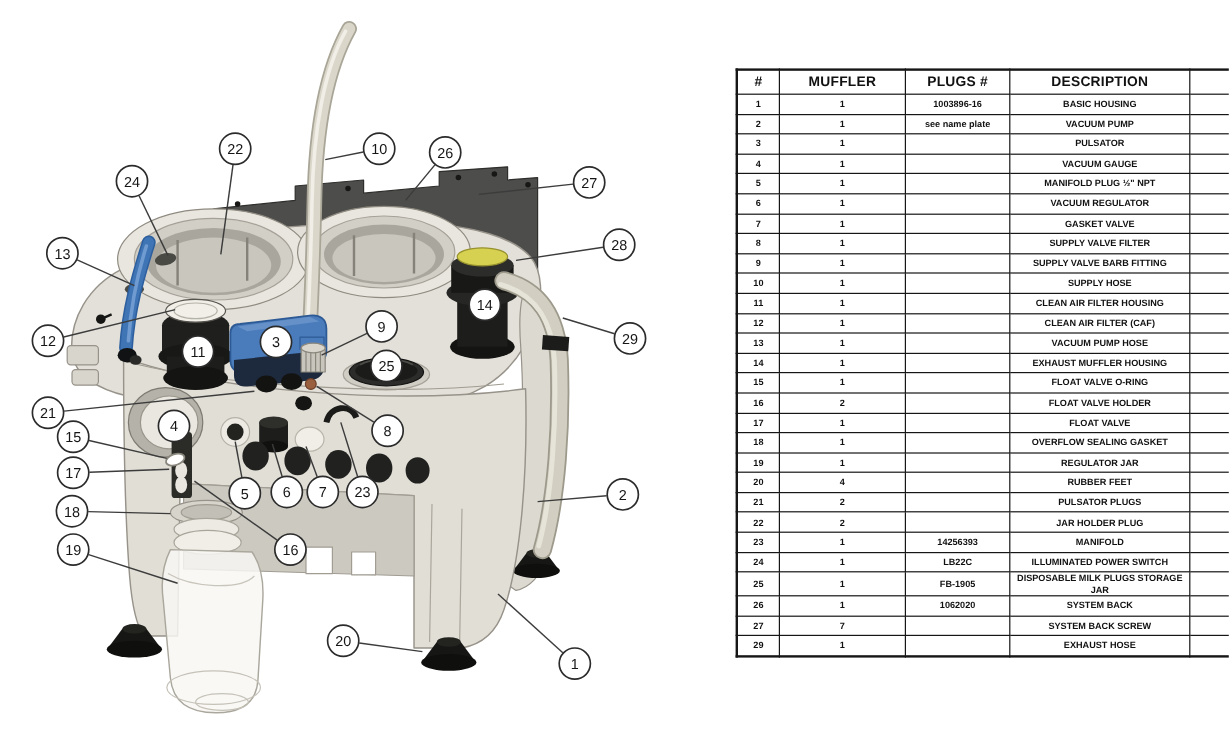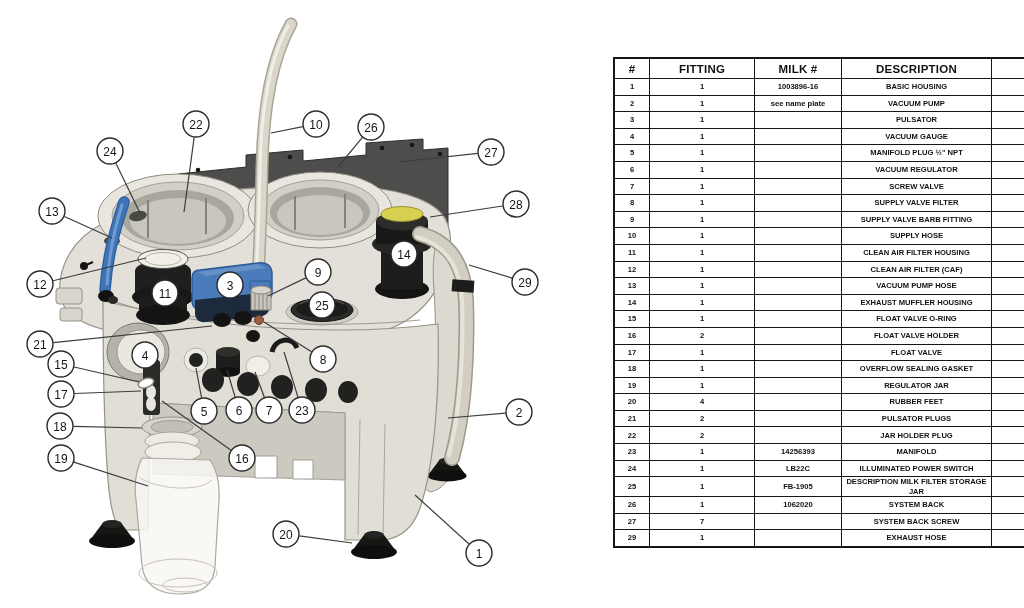--- a/index.html
+++ b/index.html
@@ -289,22 +289,22 @@
         <text x="525" y="282" dy="0.38em" class="callout-text">29</text>
       </g>
   </g>
 </svg>
 
 <div id="parts-table-wrap">
   <table>
     <thead>
       <tr id="table-head-row">
           <th class="col0">#</th>
-          <th class="col1">FITTING</th>
-          <th class="col2">MILK #</th>
+          <th class="col1">MUFFLER</th>
+          <th class="col2">PLUGS #</th>
           <th class="col3">DESCRIPTION</th>
           <th class="col4"></th>
         </tr>
     </thead>
     <tbody id="table-body">
         <tr>
           <td class="col0">1</td>
           <td class="col1">1</td>
           <td class="col2">1003896-16</td>
           <td class="col3">BASIC HOUSING</td>
@@ -342,21 +342,21 @@
           <td class="col0">6</td>
           <td class="col1">1</td>
           <td class="col2"></td>
           <td class="col3">VACUUM REGULATOR</td>
           <td class="col4"></td>
         </tr>
         <tr>
           <td class="col0">7</td>
           <td class="col1">1</td>
           <td class="col2"></td>
-          <td class="col3">SCREW VALVE</td>
+          <td class="col3">GASKET VALVE</td>
           <td class="col4"></td>
         </tr>
         <tr>
           <td class="col0">8</td>
           <td class="col1">1</td>
           <td class="col2"></td>
           <td class="col3">SUPPLY VALVE FILTER</td>
           <td class="col4"></td>
         </tr>
         <tr>
@@ -468,21 +468,21 @@
           <td class="col0">24</td>
           <td class="col1">1</td>
           <td class="col2">LB22C</td>
           <td class="col3">ILLUMINATED POWER SWITCH</td>
           <td class="col4"></td>
         </tr>
         <tr>
           <td class="col0">25</td>
           <td class="col1">1</td>
           <td class="col2">FB-1905</td>
-          <td class="col3">DESCRIPTION MILK FILTER STORAGE JAR</td>
+          <td class="col3">DISPOSABLE MILK PLUGS STORAGE JAR</td>
           <td class="col4"></td>
         </tr>
         <tr>
           <td class="col0">26</td>
           <td class="col1">1</td>
           <td class="col2">1062020</td>
           <td class="col3">SYSTEM BACK</td>
           <td class="col4"></td>
         </tr>
         <tr>

